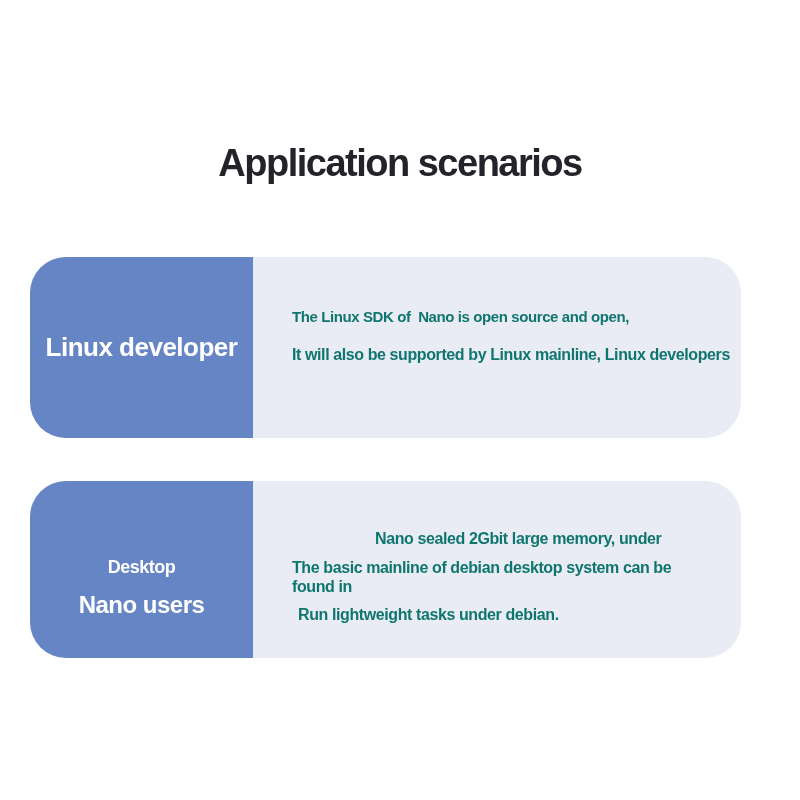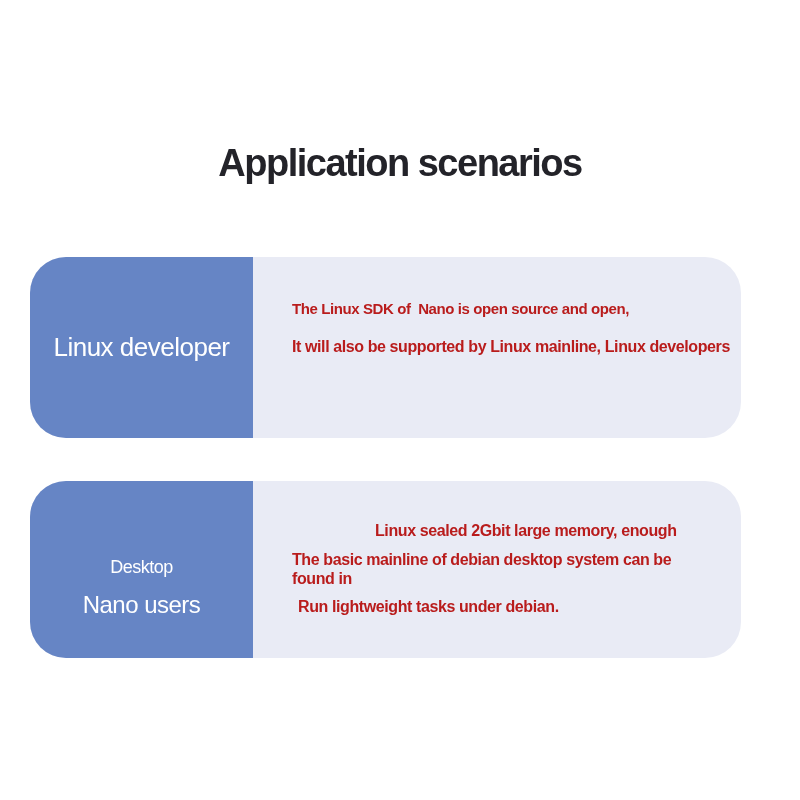--- a/index.html
+++ b/index.html
@@ -45,33 +45,33 @@
     background: #6685c5;
     border-radius: 36px 0 0 36px;
     display: flex;
     flex-direction: column;
     align-items: center;
     justify-content: center;
     color: #ffffff;
     text-align: center;
   }
   .label-line {
-    font-weight: 400;
+    font-weight: 700;
     letter-spacing: -0.5px;
     white-space: pre;
   }
   .card-1 .label-line { font-size: 26px; }
   .card-2 .label-line-1 { font-size: 18px; margin-bottom: 13px; margin-top: 36px; }
   .card-2 .label-line-2 { font-size: 24px; }
   .card-body {
     position: absolute;
     left: 253px;
     right: 0;
-    top: 0;
-    color: #b91c1c;
+    top: 8px;
+    color: #0f766e;
   }
   .card-1 .card-body { padding: 42px 0 0 9px; }
   .card-2 .card-body { padding: 40px 0 0 9px; }
   .body-line {
     font-weight: 700;
     white-space: pre;
     letter-spacing: -0.4px;
     line-height: 19px;
   }
   .card-1 .line-a { font-size: 15px; margin-bottom: 19px; }
@@ -98,20 +98,20 @@
       <div class="body-line line-b">It will also be supported by Linux mainline, Linux developers</div>
     </div>
   </div>
 
   <div class="card card-2">
     <div class="label-panel">
       <div class="label-line label-line-1">Desktop</div>
       <div class="label-line label-line-2">Nano users</div>
     </div>
     <div class="card-body">
-      <div class="body-line line-a">Linux sealed 2Gbit large memory, enough</div>
+      <div class="body-line line-a">Nano sealed 2Gbit large memory, under</div>
       <div class="body-line line-b">The basic mainline of debian desktop system can be</div>
       <div class="body-line line-bw">found in</div>
       <div class="body-line line-c">Run lightweight tasks under debian.</div>
     </div>
   </div>
 
 </div>
 
 </body></html>

